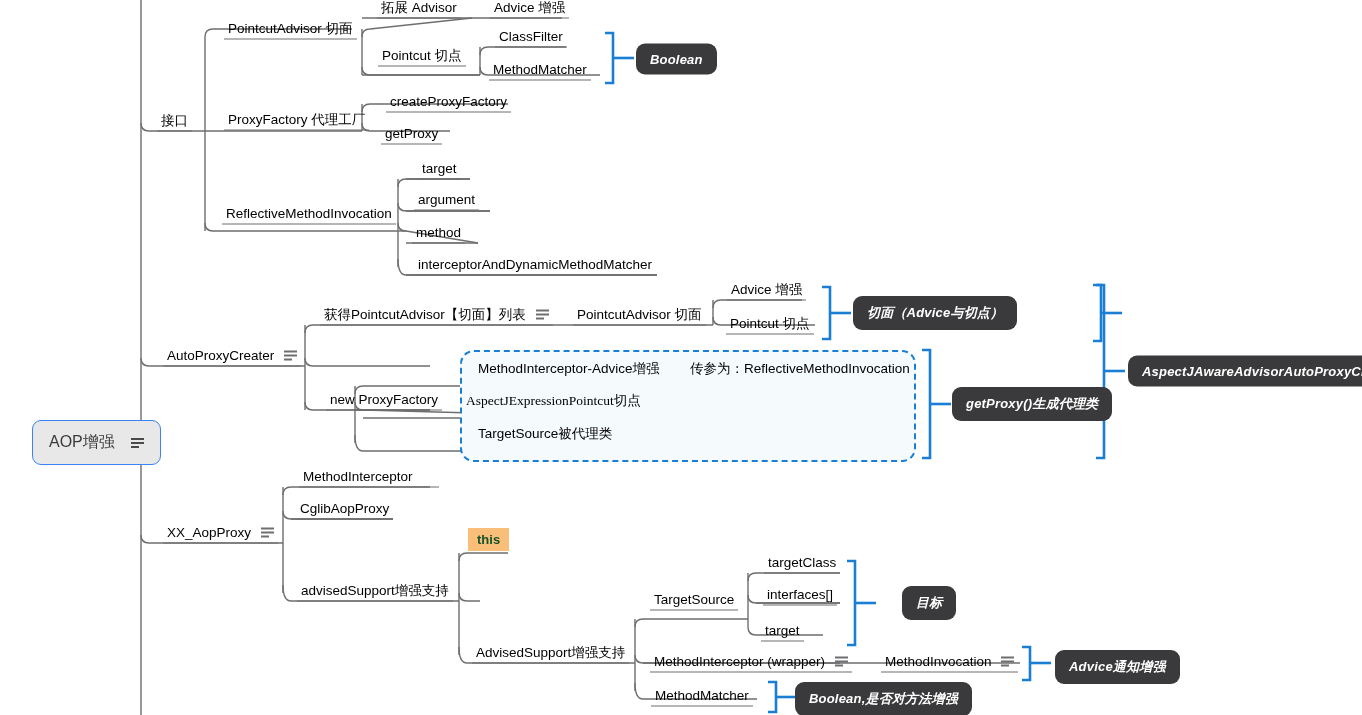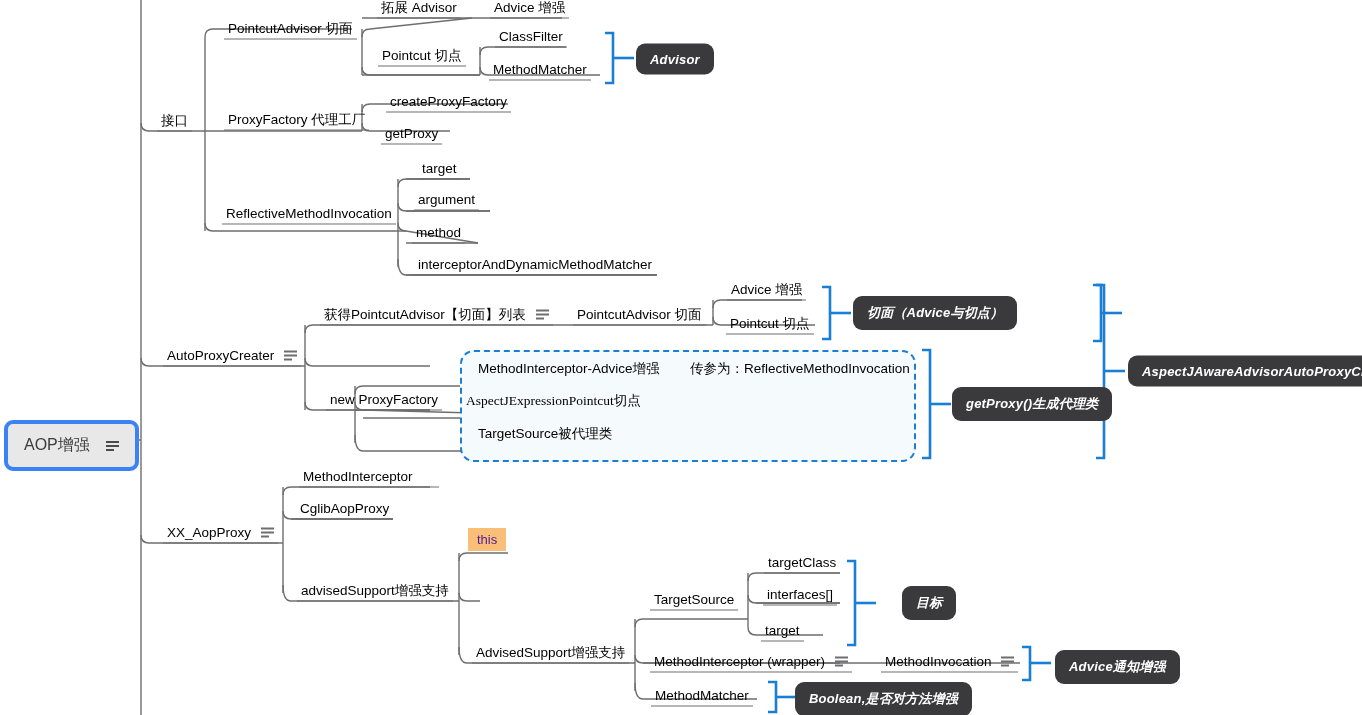--- a/index.html
+++ b/index.html
@@ -20,36 +20,36 @@
     line-height:1;
     white-space:nowrap;
     transform:translate(0,-100%);
     padding:0 4px 4px 4px;
   }
 
   
   .root{
     position:absolute;
     background:#e8e8e8;
-    border:4px solid #3b82f6;
+    border:1px solid #3b82f6;
     border-radius:9px;
     color:#3b3b3d;
     font-size:16px;
     padding:11px 16px;
     white-space:nowrap;
-    display:flex;align-items:center;gap:10px;
+    display:flex;align-items:center;gap:10px;margin-left:28px;
   }
 
   
   .hl{
     position:absolute;
     background:#f9be78;
-    color:#4c1d95;
+    color:#14532d;
     font-size:13px;
-    font-weight:normal;
+    font-weight:bold;
     padding:4px 9px 4px 9px;
     white-space:nowrap;
     transform:translate(0,-100%);
   }
 
   
   .callout{
     position:absolute;
     background:#3a3a3c;
     color:#ffffff;
@@ -365,21 +365,21 @@
     <span class="note-icon"><i></i><i></i><i></i></span>
   </div>
 
   <div class="topic" style="left:881px;top:672px;">
     <span>MethodInvocation</span>
     <span class="note-icon"><i></i><i></i><i></i></span>
   </div>
 
   <div class="topic" style="left:651px;top:706px;">MethodMatcher</div>
 
-  <div class="callout" style="left:636px;top:59px;">Advisor</div>
+  <div class="callout" style="left:636px;top:59px;">Boolean</div>
 
   <div class="callout" style="left:853px;top:313px;">切面（Advice与切点）</div>
 
   <div class="callout" style="left:952px;top:404px;">getProxy()生成代理类</div>
 
   <div class="callout" style="left:1128px;top:371px;">AspectJAwareAdvisorAutoProxyCreator</div>
 
   <div class="callout" style="left:878px;top:603px;margin-left:24px;">目标</div>
 
   <div class="callout" style="left:1055px;top:667px;">Advice通知增强</div>

